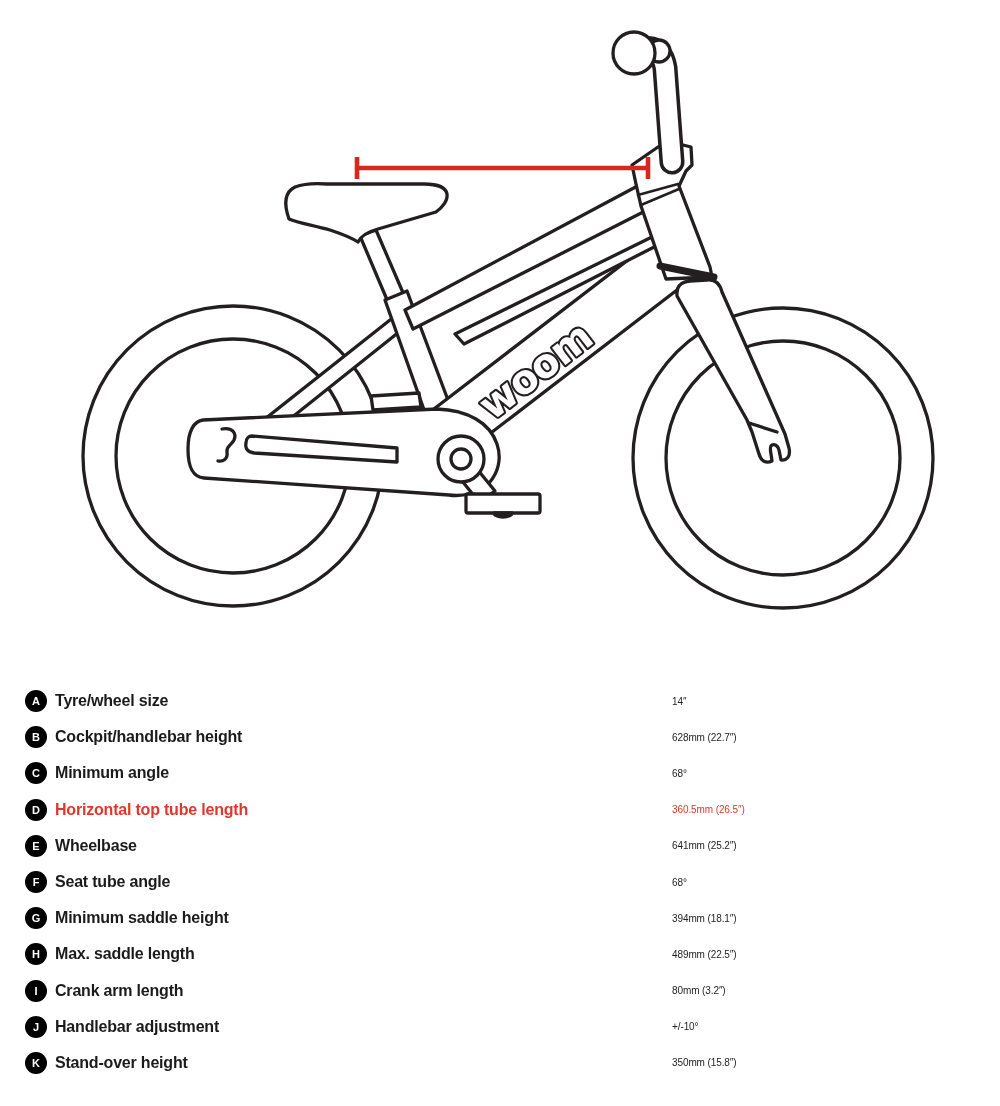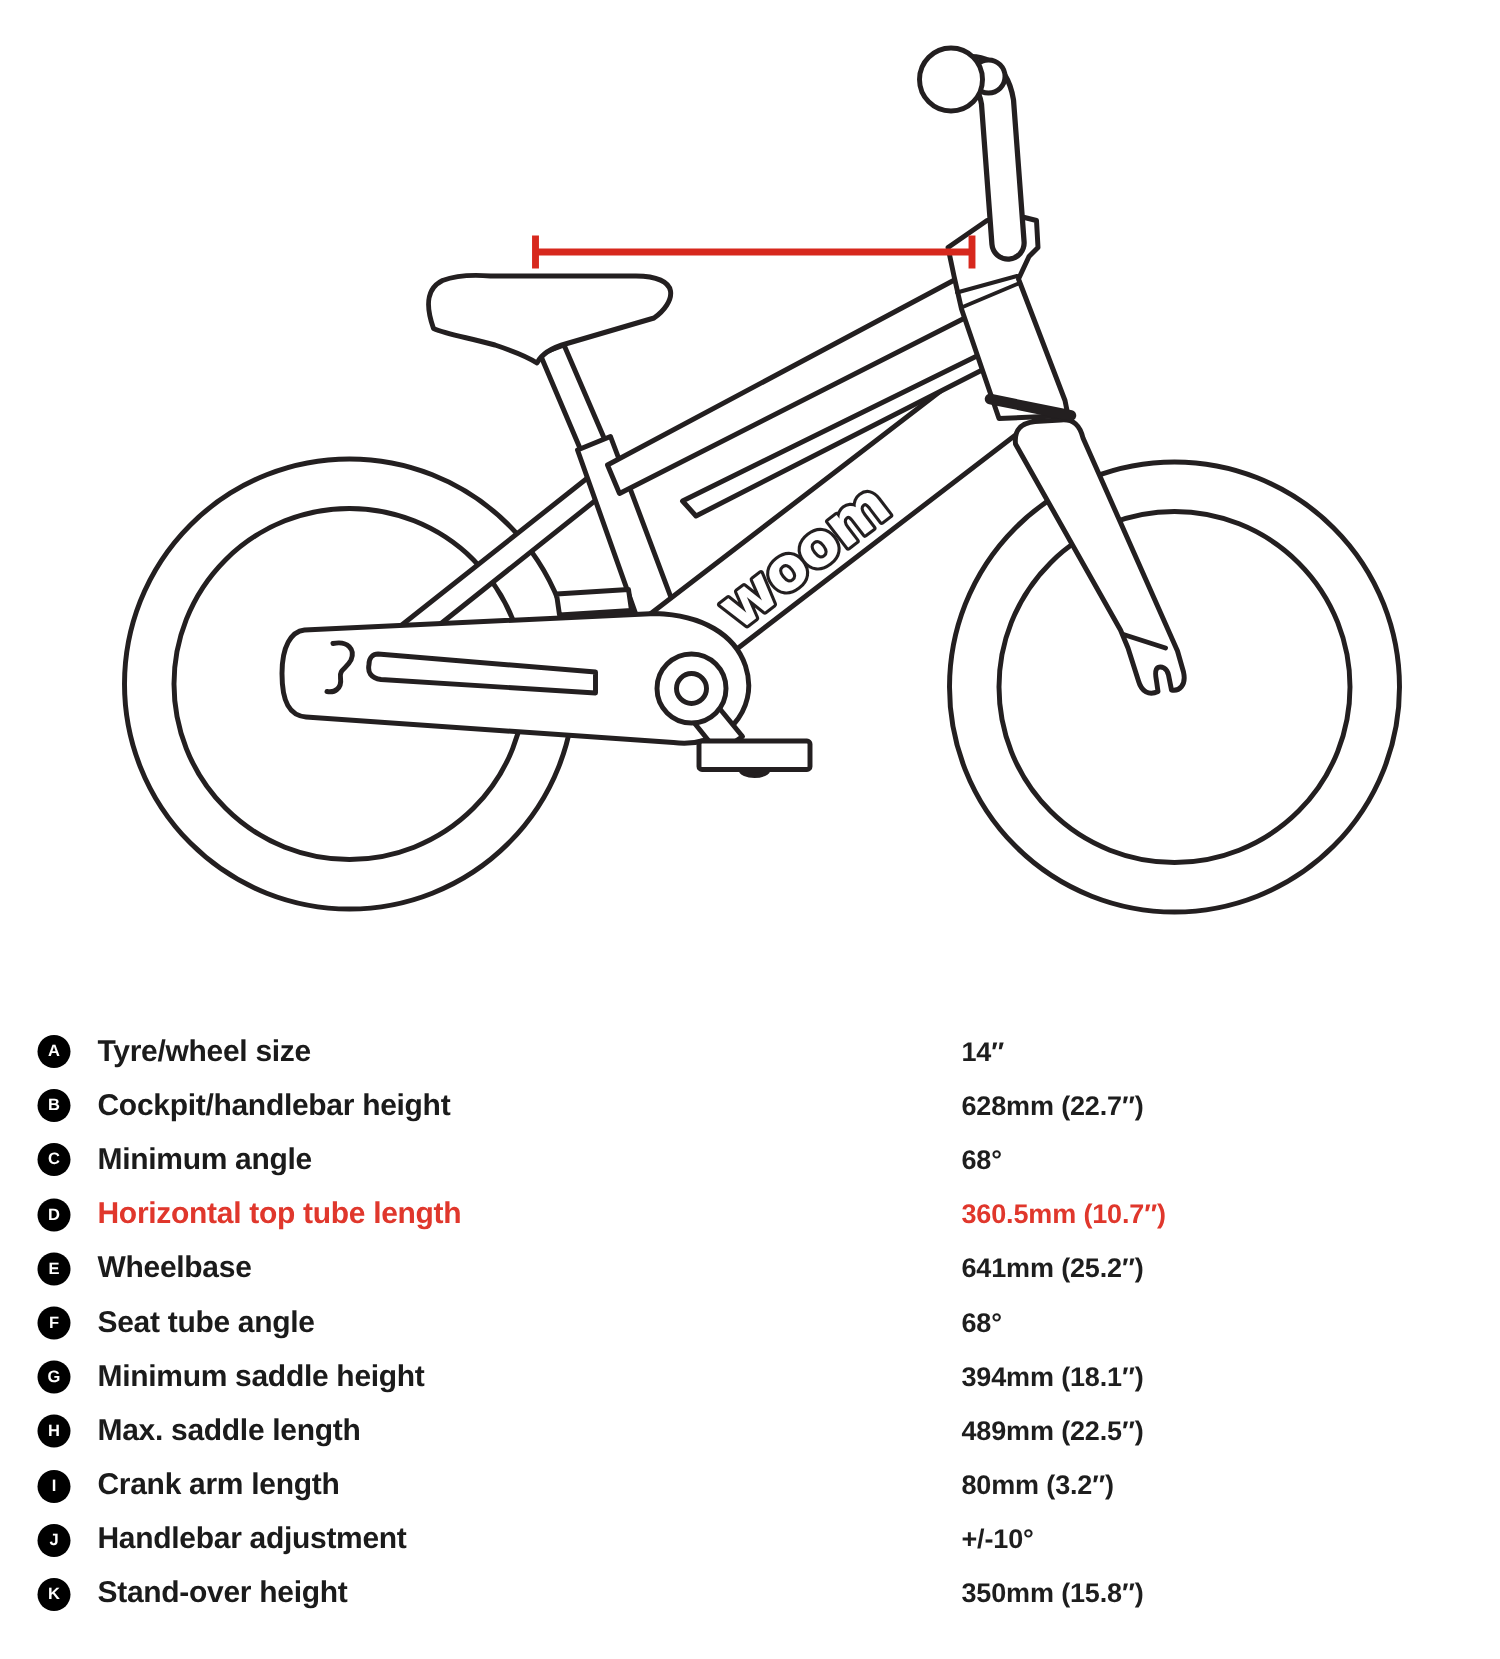--- a/index.html
+++ b/index.html
@@ -12,24 +12,24 @@
   .diagram svg{position:absolute;top:0;left:0;}
 
   .spec-table{position:absolute;top:683px;left:25px;right:0;}
   .spec-row{position:relative;height:36.2px;display:flex;align-items:center;}
   .badge{
     width:22px;height:22px;border-radius:50%;background:#000;color:#fff;
     display:flex;align-items:center;justify-content:center;
     font-size:11px;font-weight:700;flex:0 0 22px;letter-spacing:0;
   }
   .spec-label{
-    margin-left:18px;font-size:20px;font-weight:700;color:#1b1b1b;letter-spacing:-0.2px;
+    margin-left:8px;font-size:16px;font-weight:700;color:#1b1b1b;letter-spacing:-0.2px;
   }
   .spec-value{
-    position:absolute;left:616px;font-size:18px;font-weight:700;color:#1e1e1e;letter-spacing:-0.1px;
+    position:absolute;left:647px;font-size:10px;font-weight:400;color:#1e1e1e;letter-spacing:-0.1px;
   }
   .spec-row.highlight .spec-label,
   .spec-row.highlight .spec-value{color:#e0372c;}
 </style>
 </head>
 <body>
 
 <figure class="diagram">
   <svg width="1000" height="660" viewBox="0 0 1000 660">
     <g stroke="#231f20" stroke-width="3.3" fill="#ffffff" stroke-linejoin="round" stroke-linecap="round">
@@ -123,21 +123,21 @@
 
   <div class="spec-row">
     <span class="badge">C</span>
     <span class="spec-label">Minimum angle</span>
     <span class="spec-value">68°</span>
   </div>
 
   <div class="spec-row highlight">
     <span class="badge">D</span>
     <span class="spec-label">Horizontal top tube length</span>
-    <span class="spec-value">360.5mm (10.7″)</span>
+    <span class="spec-value">360.5mm (26.5″)</span>
   </div>
 
   <div class="spec-row">
     <span class="badge">E</span>
     <span class="spec-label">Wheelbase</span>
     <span class="spec-value">641mm (25.2″)</span>
   </div>
 
   <div class="spec-row">
     <span class="badge">F</span>

